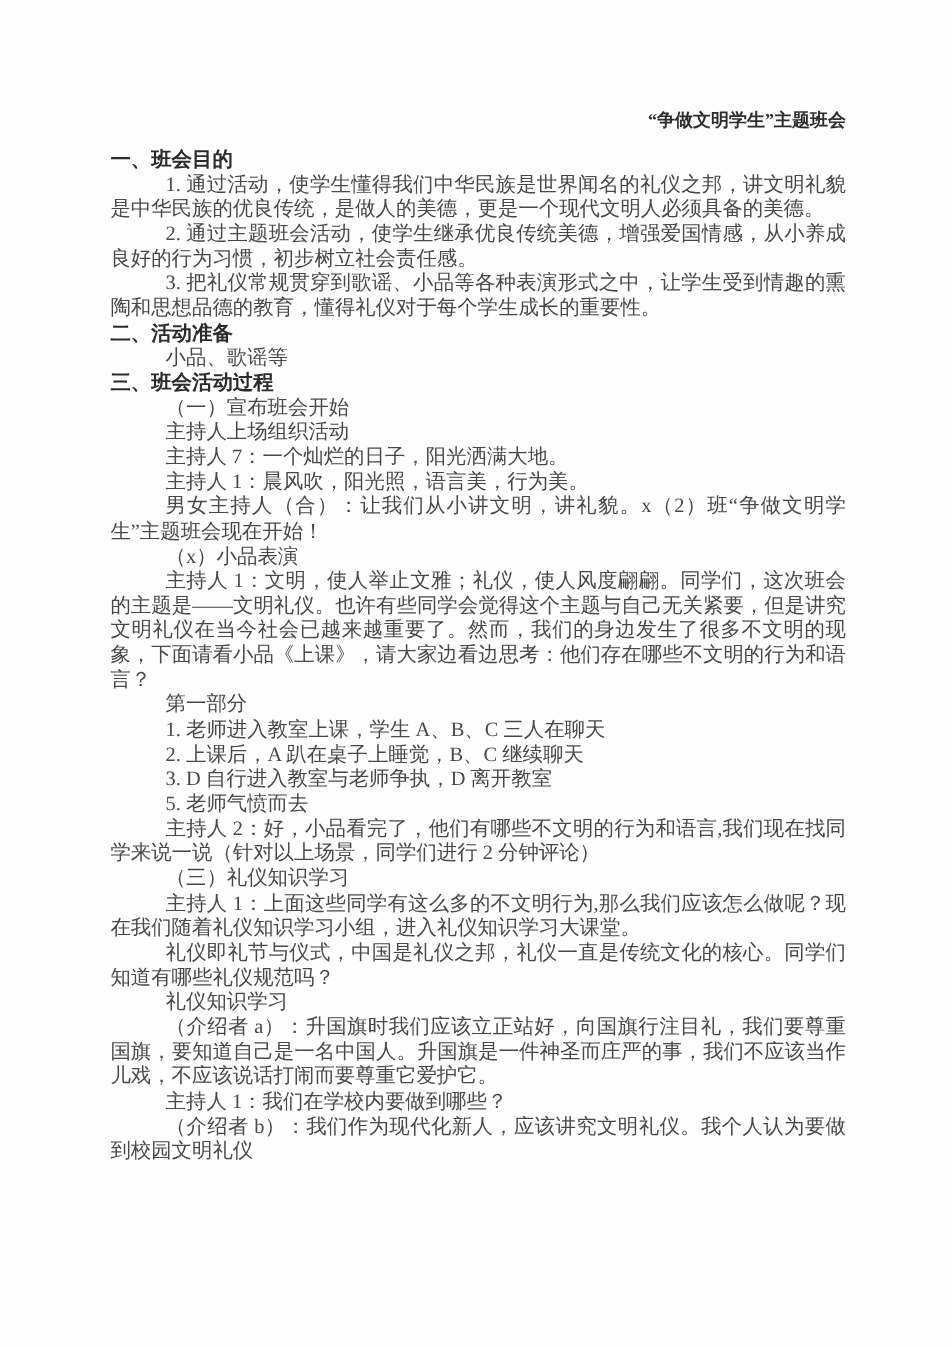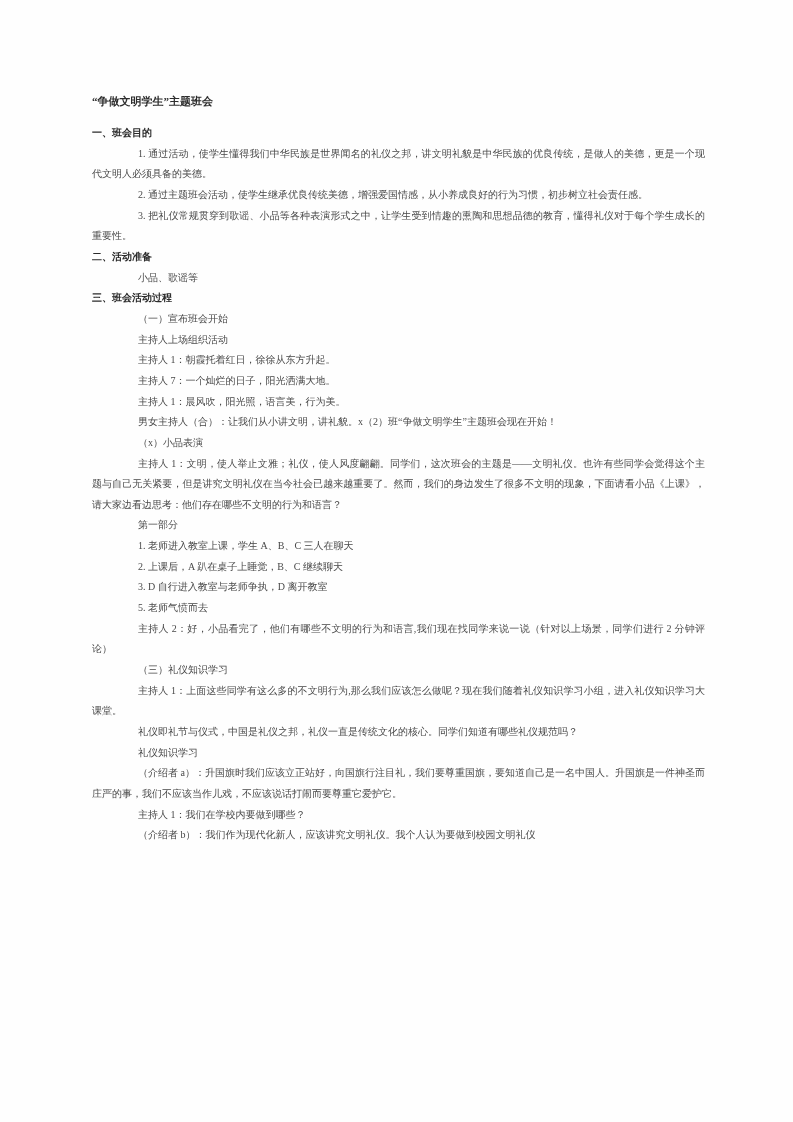--- a/index.html
+++ b/index.html
@@ -16,29 +16,29 @@
     font-family: "Liberation Serif", "DejaVu Serif", serif;
   }
   .content {
     position: absolute;
     left: 92px;
     top: 90px;
     width: 613px;
   }
   .doc-title {
     margin: 0 0 11px 0;
-    font-size: 11px;
+    font-size: 15px;
     font-weight: bold;
     line-height: 22px;
-    text-align: left;
+    text-align: right;
     color: #2d2d2d;
   }
   .content p {
     margin: 0;
-    font-size: 10px;
+    font-size: 17px;
     line-height: 20.66px;
     color: #484848;
     text-align: justify;
     word-break: break-all;
   }
   .content p.heading {
     font-weight: bold;
     color: #2b2b2b;
     text-align: left;
   }
@@ -55,21 +55,20 @@
     <div>
         <p class="heading">一、班会目的</p>
         <p class="para">1. 通过活动，使学生懂得我们中华民族是世界闻名的礼仪之邦，讲文明礼貌是中华民族的优良传统，是做人的美德，更是一个现代文明人必须具备的美德。</p>
         <p class="para">2. 通过主题班会活动，使学生继承优良传统美德，增强爱国情感，从小养成良好的行为习惯，初步树立社会责任感。</p>
         <p class="para">3. 把礼仪常规贯穿到歌谣、小品等各种表演形式之中，让学生受到情趣的熏陶和思想品德的教育，懂得礼仪对于每个学生成长的重要性。</p>
         <p class="heading">二、活动准备</p>
         <p class="para">小品、歌谣等</p>
         <p class="heading">三、班会活动过程</p>
         <p class="para">（一）宣布班会开始</p>
         <p class="para">主持人上场组织活动</p>
-        <p class="para">主持人 1：朝霞托着红日，徐徐从东方升起。</p>
         <p class="para">主持人 7：一个灿烂的日子，阳光洒满大地。</p>
         <p class="para">主持人 1：晨风吹，阳光照，语言美，行为美。</p>
         <p class="para">男女主持人（合）：让我们从小讲文明，讲礼貌。x（2）班“争做文明学生”主题班会现在开始！</p>
         <p class="para">（x）小品表演</p>
         <p class="para">主持人 1：文明，使人举止文雅；礼仪，使人风度翩翩。同学们，这次班会的主题是——文明礼仪。也许有些同学会觉得这个主题与自己无关紧要，但是讲究文明礼仪在当今社会已越来越重要了。然而，我们的身边发生了很多不文明的现象，下面请看小品《上课》，请大家边看边思考：他们存在哪些不文明的行为和语言？</p>
         <p class="para">第一部分</p>
         <p class="para">1. 老师进入教室上课，学生 A、B、C 三人在聊天</p>
         <p class="para">2. 上课后，A 趴在桌子上睡觉，B、C 继续聊天</p>
         <p class="para">3. D 自行进入教室与老师争执，D 离开教室</p>
         <p class="para">5. 老师气愤而去</p>

